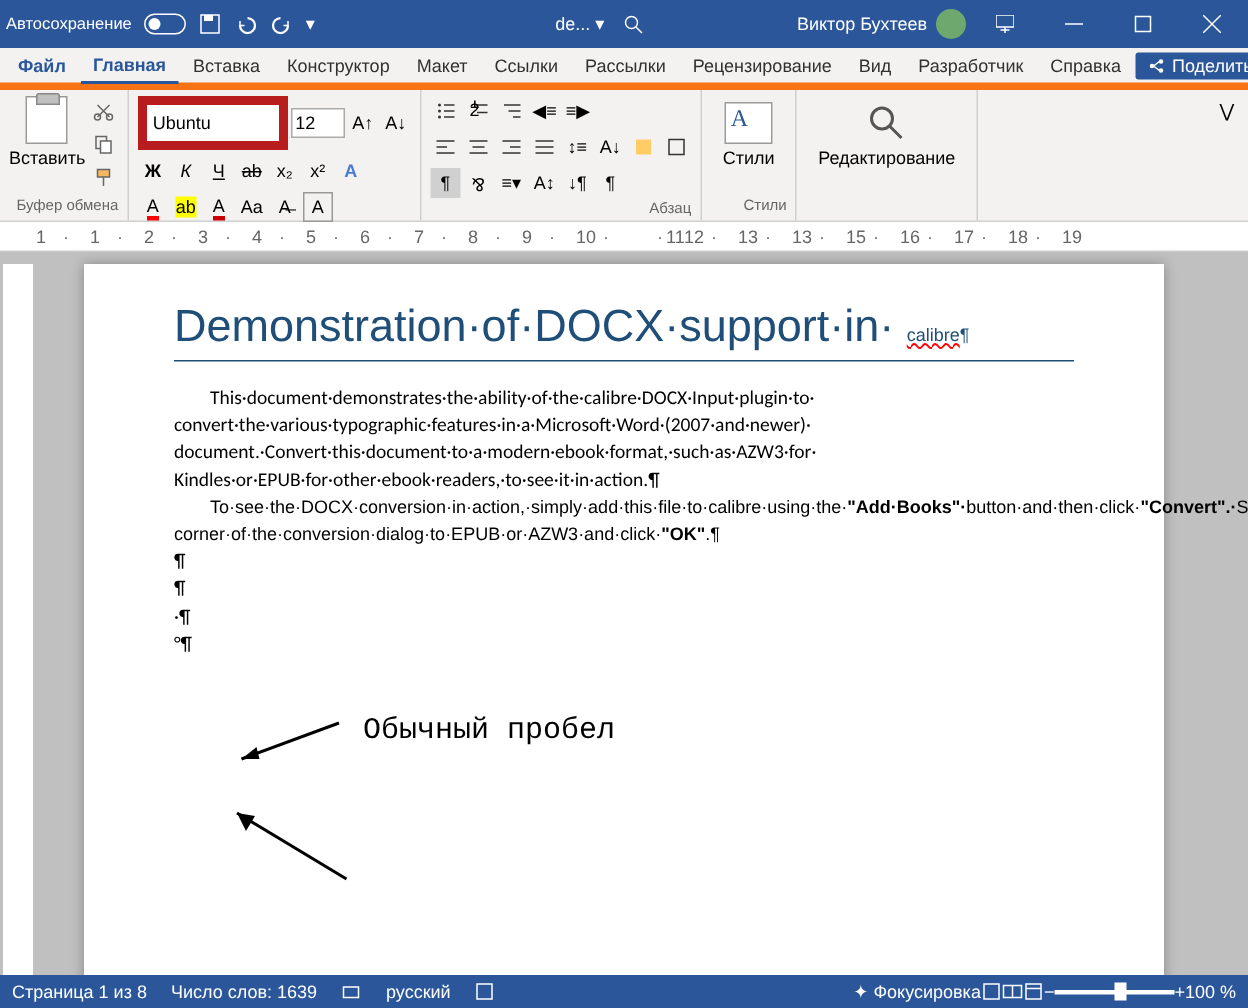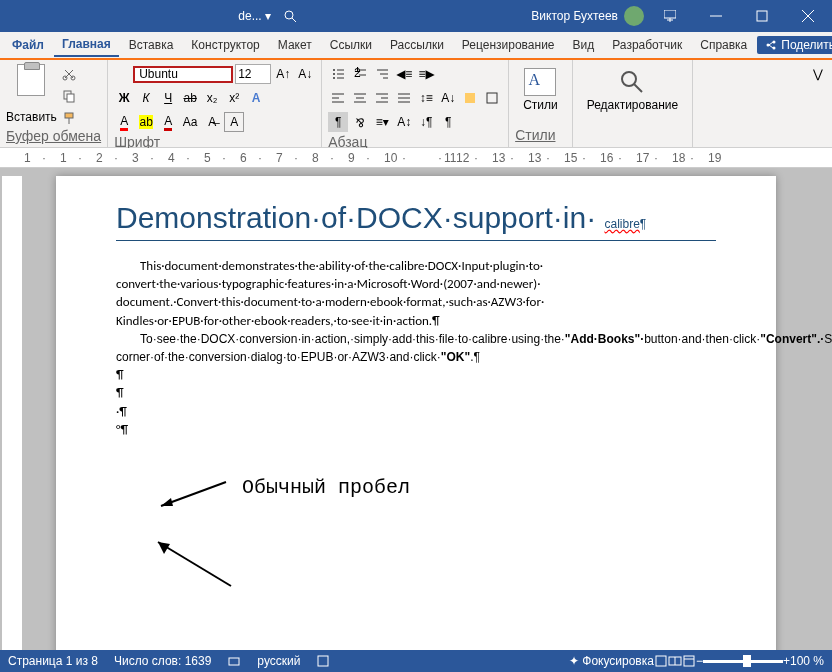--- a/index.html
+++ b/index.html
@@ -7,35 +7,35 @@
 .titlebar{height:32px;background:#2b579a;color:#fff;display:flex;align-items:center;padding:0 4px;}
 .titlebar .left{display:flex;align-items:center;gap:8px;flex:1;}
 .autosave{font-size:11px;}
 .toggle{width:28px;height:14px;border:1px solid #fff;border-radius:7px;position:relative;display:inline-block;}
 .toggle::after{content:'';width:8px;height:8px;background:#fff;border-radius:50%;position:absolute;left:2px;top:2px;}
 .tb-icon{width:16px;height:16px;display:inline-flex;align-items:center;justify-content:center;cursor:pointer;}
 .titlebar .center{flex:1;text-align:center;display:flex;gap:12px;align-items:center;justify-content:center;}
 .titlebar .right{display:flex;align-items:center;gap:6px;}
 .avatar{width:20px;height:20px;border-radius:50%;background:#6fa86f;}
 .winbtn{width:40px;height:32px;display:flex;align-items:center;justify-content:center;cursor:pointer;}
-.ribbon-tabs{height:28px;background:#f3f2f1;display:flex;align-items:center;gap:2px;padding:0 4px;border-bottom:2px solid #f97316;}
+.ribbon-tabs{height:28px;background:#f3f2f1;display:flex;align-items:center;gap:2px;padding:0 4px;border-bottom:5px solid #f97316;}
 .tab{padding:4px 8px;cursor:pointer;font-size:12px;color:#323130;}
 .tab.file{color:#2b579a;font-weight:600;}
 .tab.active{border-bottom:2px solid #2b579a;color:#2b579a;font-weight:600;}
 .share{margin-left:auto;background:#2b579a;color:#fff;padding:2px 8px;border-radius:2px;display:flex;align-items:center;gap:4px;}
 .ribbon{background:#f3f2f1;height:88px;display:flex;border-bottom:1px solid #d0d0d0;}
 .group{border-right:1px solid #d0d0d0;padding:4px 6px;display:flex;flex-direction:column;justify-content:space-between;}
-.group-label{text-align:left;font-size:14px;color:#666;text-decoration:underline;}
+.group-label{text-align:right;font-size:10px;color:#666;}
 .group-content{display:flex;gap:2px;align-items:flex-start;}
 .btn{padding:2px;cursor:pointer;display:inline-flex;align-items:center;justify-content:center;min-width:20px;height:20px;}
-.paste-btn{display:flex;flex-direction:column;align-items:center;gap:14px;}
+.paste-btn{display:flex;flex-direction:column;align-items:center;gap:2px;}
 .paste-icon{width:28px;height:32px;background:#fff;border:1px solid #999;position:relative;}
 .paste-icon::before{content:'';position:absolute;top:-3px;left:6px;width:14px;height:6px;background:#c0c0c0;border:1px solid #888;border-radius:2px 2px 0 0;}
 .font-row{display:flex;gap:2px;align-items:center;margin-bottom:2px;}
-.font-select{width:100px;height:17px;border:2px solid #b91c1c;background:#fff;padding:0 4px;margin-left:19px;}
+.font-select{width:100px;height:36px;border:6px solid #b91c1c;background:#fff;padding:0 4px;}
 .size-select{width:36px;height:20px;border:1px solid #ababab;background:#fff;padding:0 2px;}
 .col{display:flex;flex-direction:column;gap:2px;}
 .styles-btn{display:flex;flex-direction:column;align-items:center;gap:2px;padding:4px 8px;}
 .styles-icon{width:32px;height:28px;border:1px solid #999;background:#fff;position:relative;}
 .styles-icon::before{content:'A';position:absolute;left:3px;top:2px;font-size:16px;color:#2b579a;font-family:Georgia;}
 .ruler{height:20px;background:#fff;border-bottom:1px solid #ccc;position:relative;font-size:8px;color:#666;padding-left:24px;}
 .ruler-marks{position:relative;height:100%;}
 .ruler-num{position:absolute;top:3px;}
 .doc-area{background:#c0c0c0;height:484px;overflow:auto;position:relative;padding:8px 0;}
 .vruler{position:absolute;left:2px;top:8px;width:20px;background:#fff;height:600px;}
@@ -49,20 +49,43 @@
 .statusbar{height:22px;background:#2b579a;color:#fff;display:flex;align-items:center;padding:0 8px;gap:16px;position:absolute;bottom:0;width:100%;font-size:11px;}
 .statusbar .right{margin-left:auto;display:flex;gap:0;align-items:center;}
 .zoom-slider{width:80px;height:3px;background:#fff;position:relative;}
 .zoom-slider::after{content:'';width:8px;height:12px;background:#fff;position:absolute;left:50%;top:-5px;}
 svg{display:block;}
 </style>
 </head>
 <body>
 
 <div class="titlebar">
+  <div class="left">
+    <span class="autosave">Автосохранение</span>
+    <span class="toggle"></span>
+    <span class="tb-icon">
+        <svg width="14" height="14" viewBox="0 0 14 14">
+          <rect x="1" y="1" width="12" height="12" fill="none" stroke="#fff"></rect>
+          <rect x="3" y="1" width="6" height="4" fill="#fff"></rect>
+        </svg>
+      </span>
+    <span class="tb-icon">
+        <svg width="14" height="14" viewBox="0 0 14 14">
+          <path d="M8 3 A5 5 0 1 1 3 8" fill="none" stroke="#fff" stroke-width="1.5"></path>
+          <path d="M3 5 L3 8 L6 8" fill="none" stroke="#fff"></path>
+        </svg>
+      </span>
+    <span class="tb-icon">
+        <svg width="14" height="14" viewBox="0 0 14 14">
+          <path d="M6 3 A5 5 0 1 0 11 8" fill="none" stroke="#fff" stroke-width="1.5"></path>
+          <path d="M11 5 L11 8 L8 8" fill="none" stroke="#fff"></path>
+        </svg>
+      </span>
+    <span style="color:#fff">▾</span>
+  </div>
   <div class="center">
     <span>de... ▾</span>
     <svg width="14" height="14" viewBox="0 0 14 14">
         <circle cx="6" cy="6" r="4" fill="none" stroke="#fff"></circle>
         <line x1="9" y1="9" x2="13" y2="13" stroke="#fff"></line>
       </svg>
   </div>
   <div class="right">
     <span>Виктор Бухтеев</span>
     <span class="avatar"></span>

